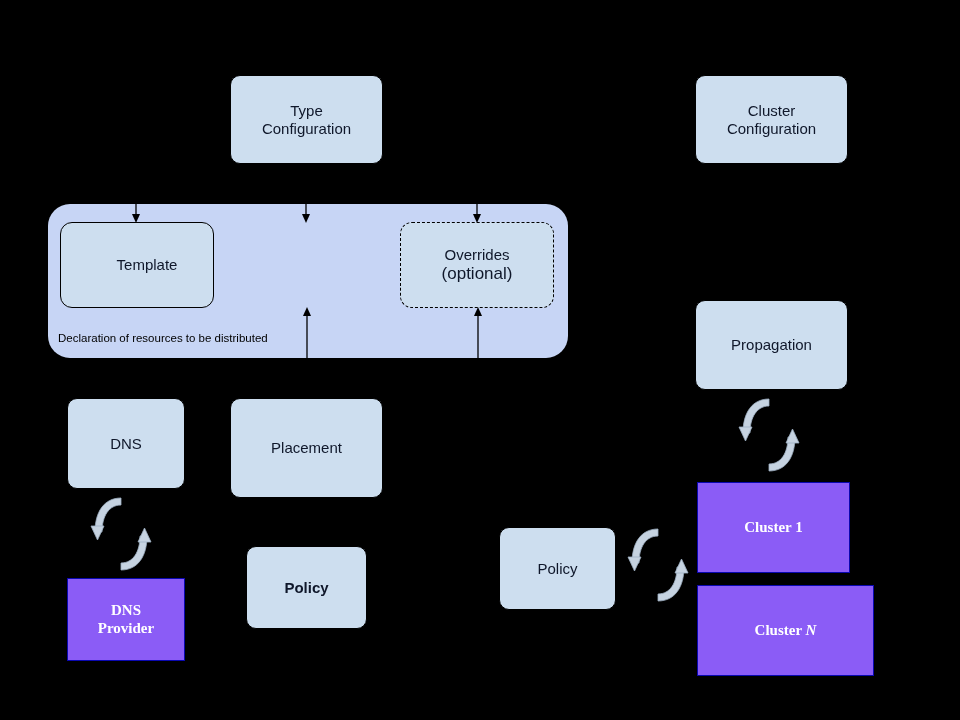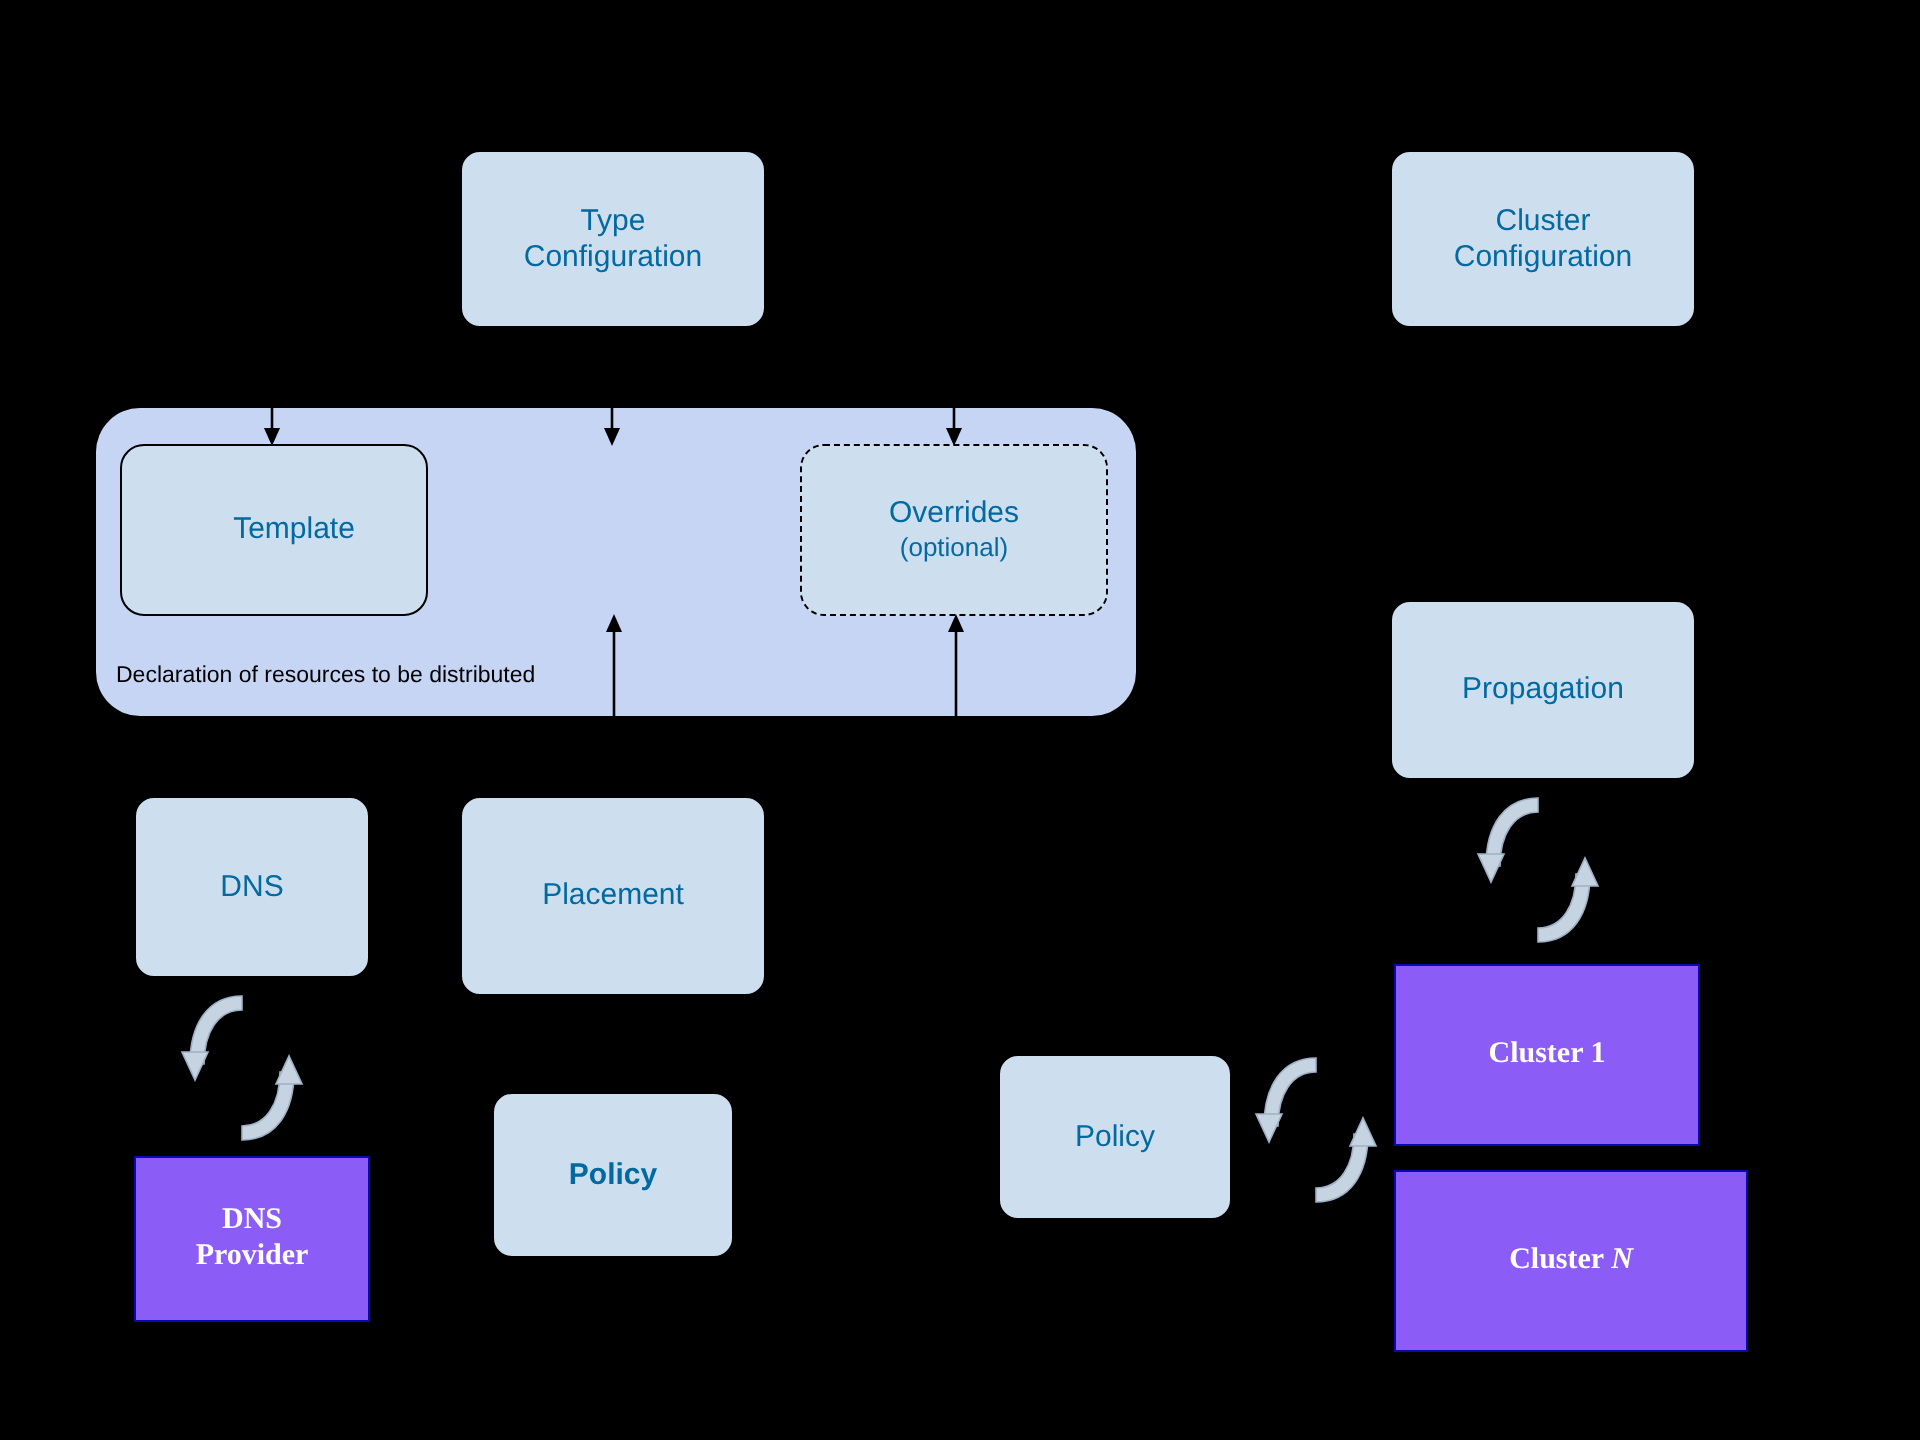--- a/index.html
+++ b/index.html
@@ -19,21 +19,21 @@
     overflow: hidden;
   }
   .node {
     position: absolute;
     box-sizing: border-box;
     display: flex;
     align-items: center;
     justify-content: center;
     text-align: center;
     line-height: 1.18;
-    color: #0369a1;
+    color: #0f172a;
   }
   .node-light {
     background: #cddeef;
     border: 1px solid #000000;
     border-radius: 10px;
     font-size: 15px;
   }
   .node-inner {
     background: #cddeef;
     border: 1px solid #000000;
@@ -75,21 +75,21 @@
     pointer-events: none;
   }
   .sync {
     position: absolute;
     overflow: visible;
   }
   .ital {
     font-style: italic;
   }
   .sub {
-    font-size: 13px;
+    font-size: 17px;
   }
   .nowrap { white-space: nowrap; }
 </style>
 </head>
 <body>
 
 <div id="canvas">
 
   <div class="node node-light" style="left:230px; top:75px; width:153px; height:89px;">
     <div>

